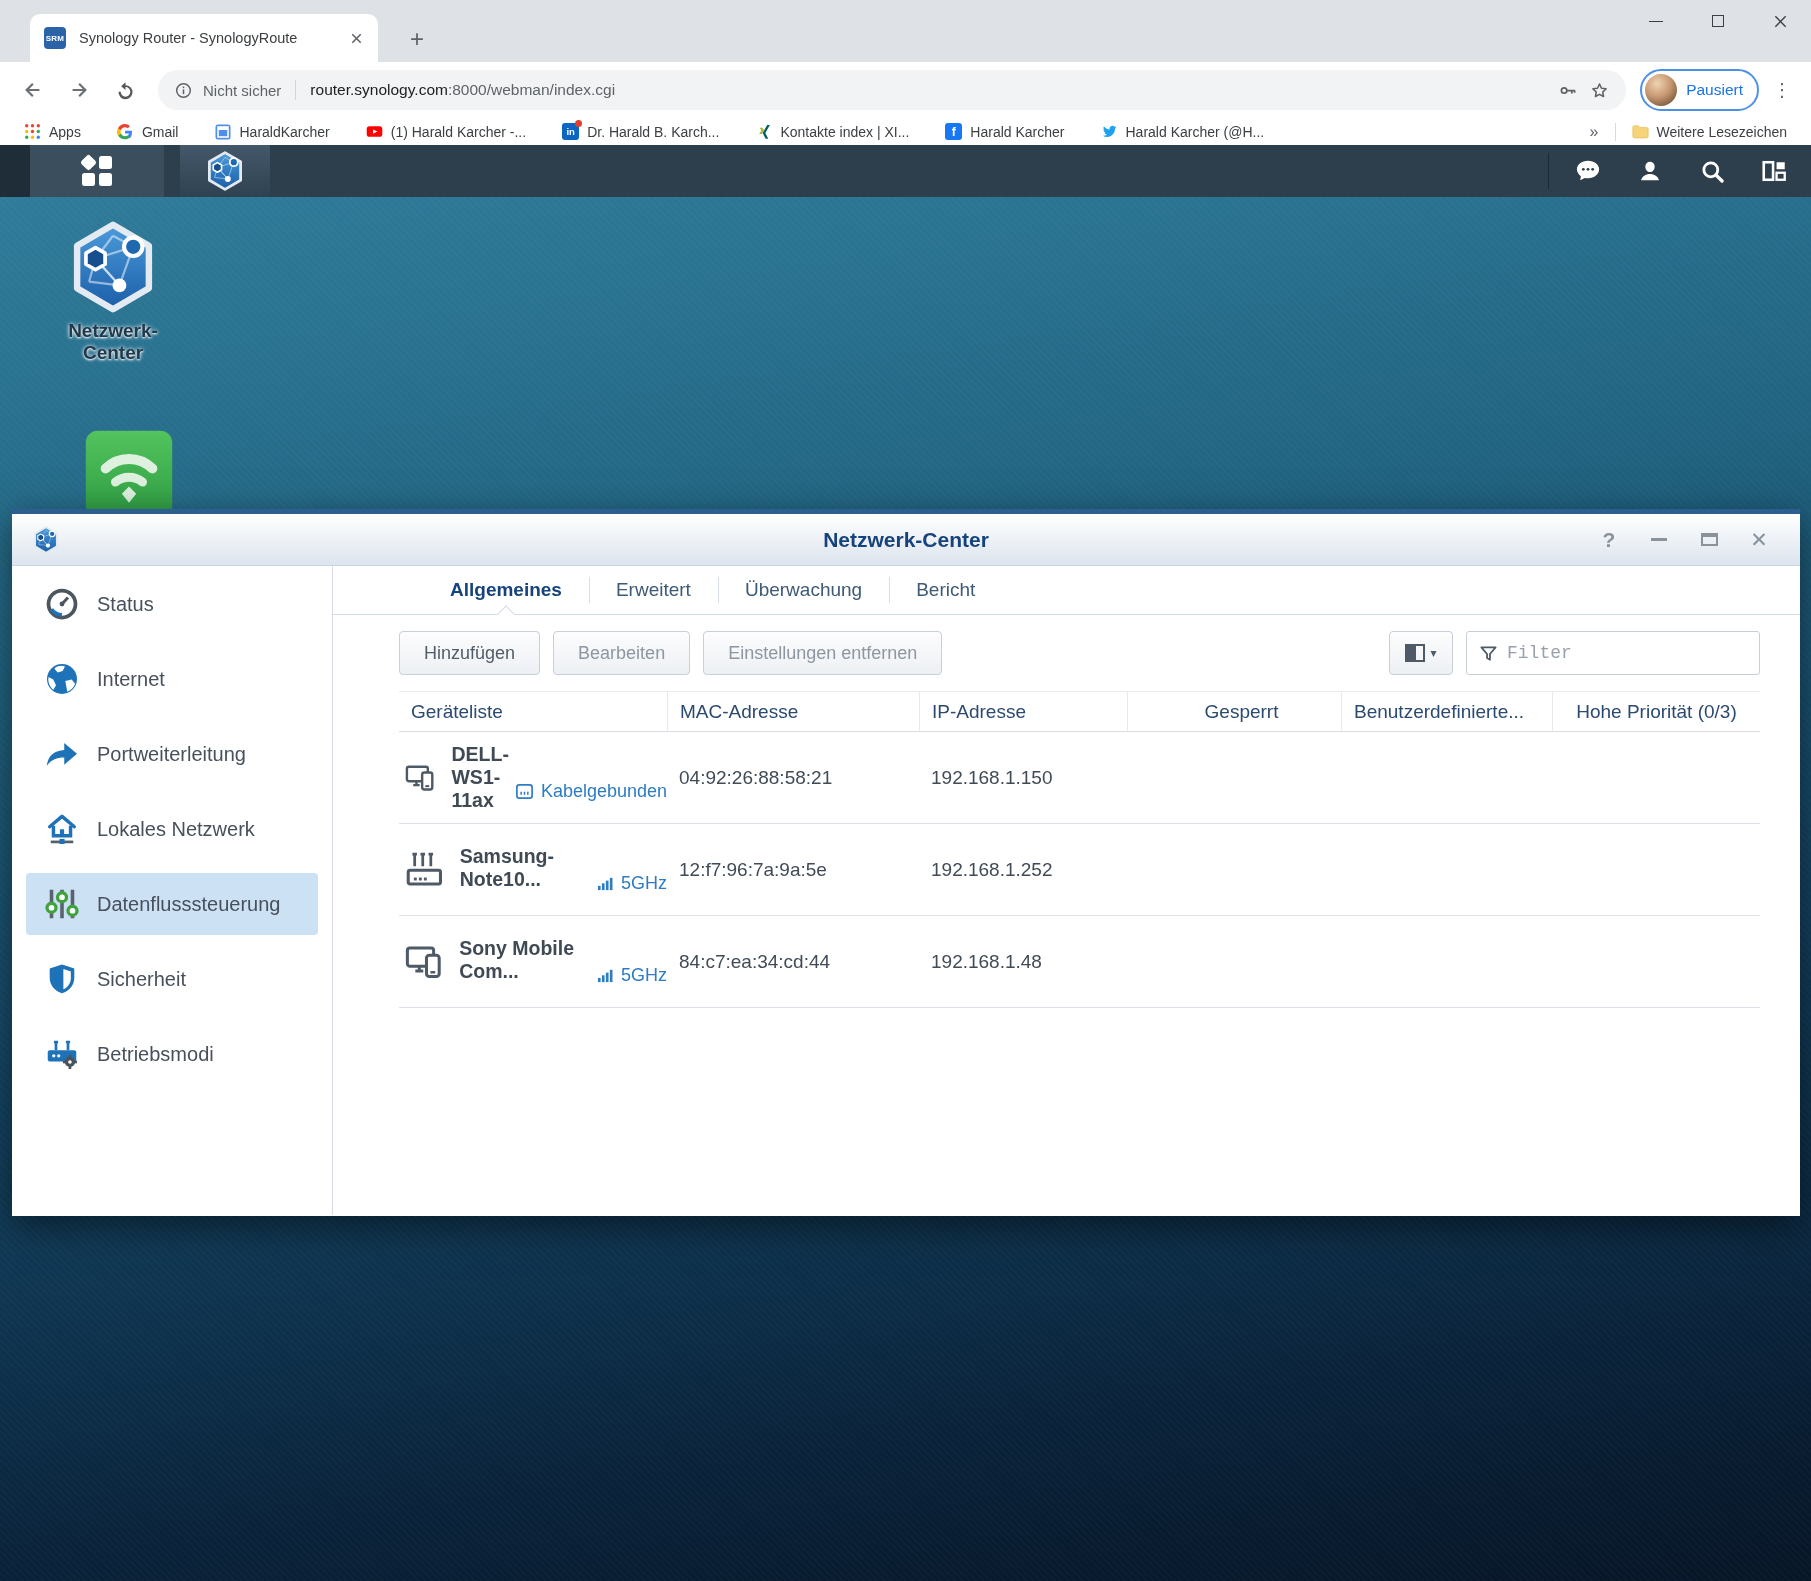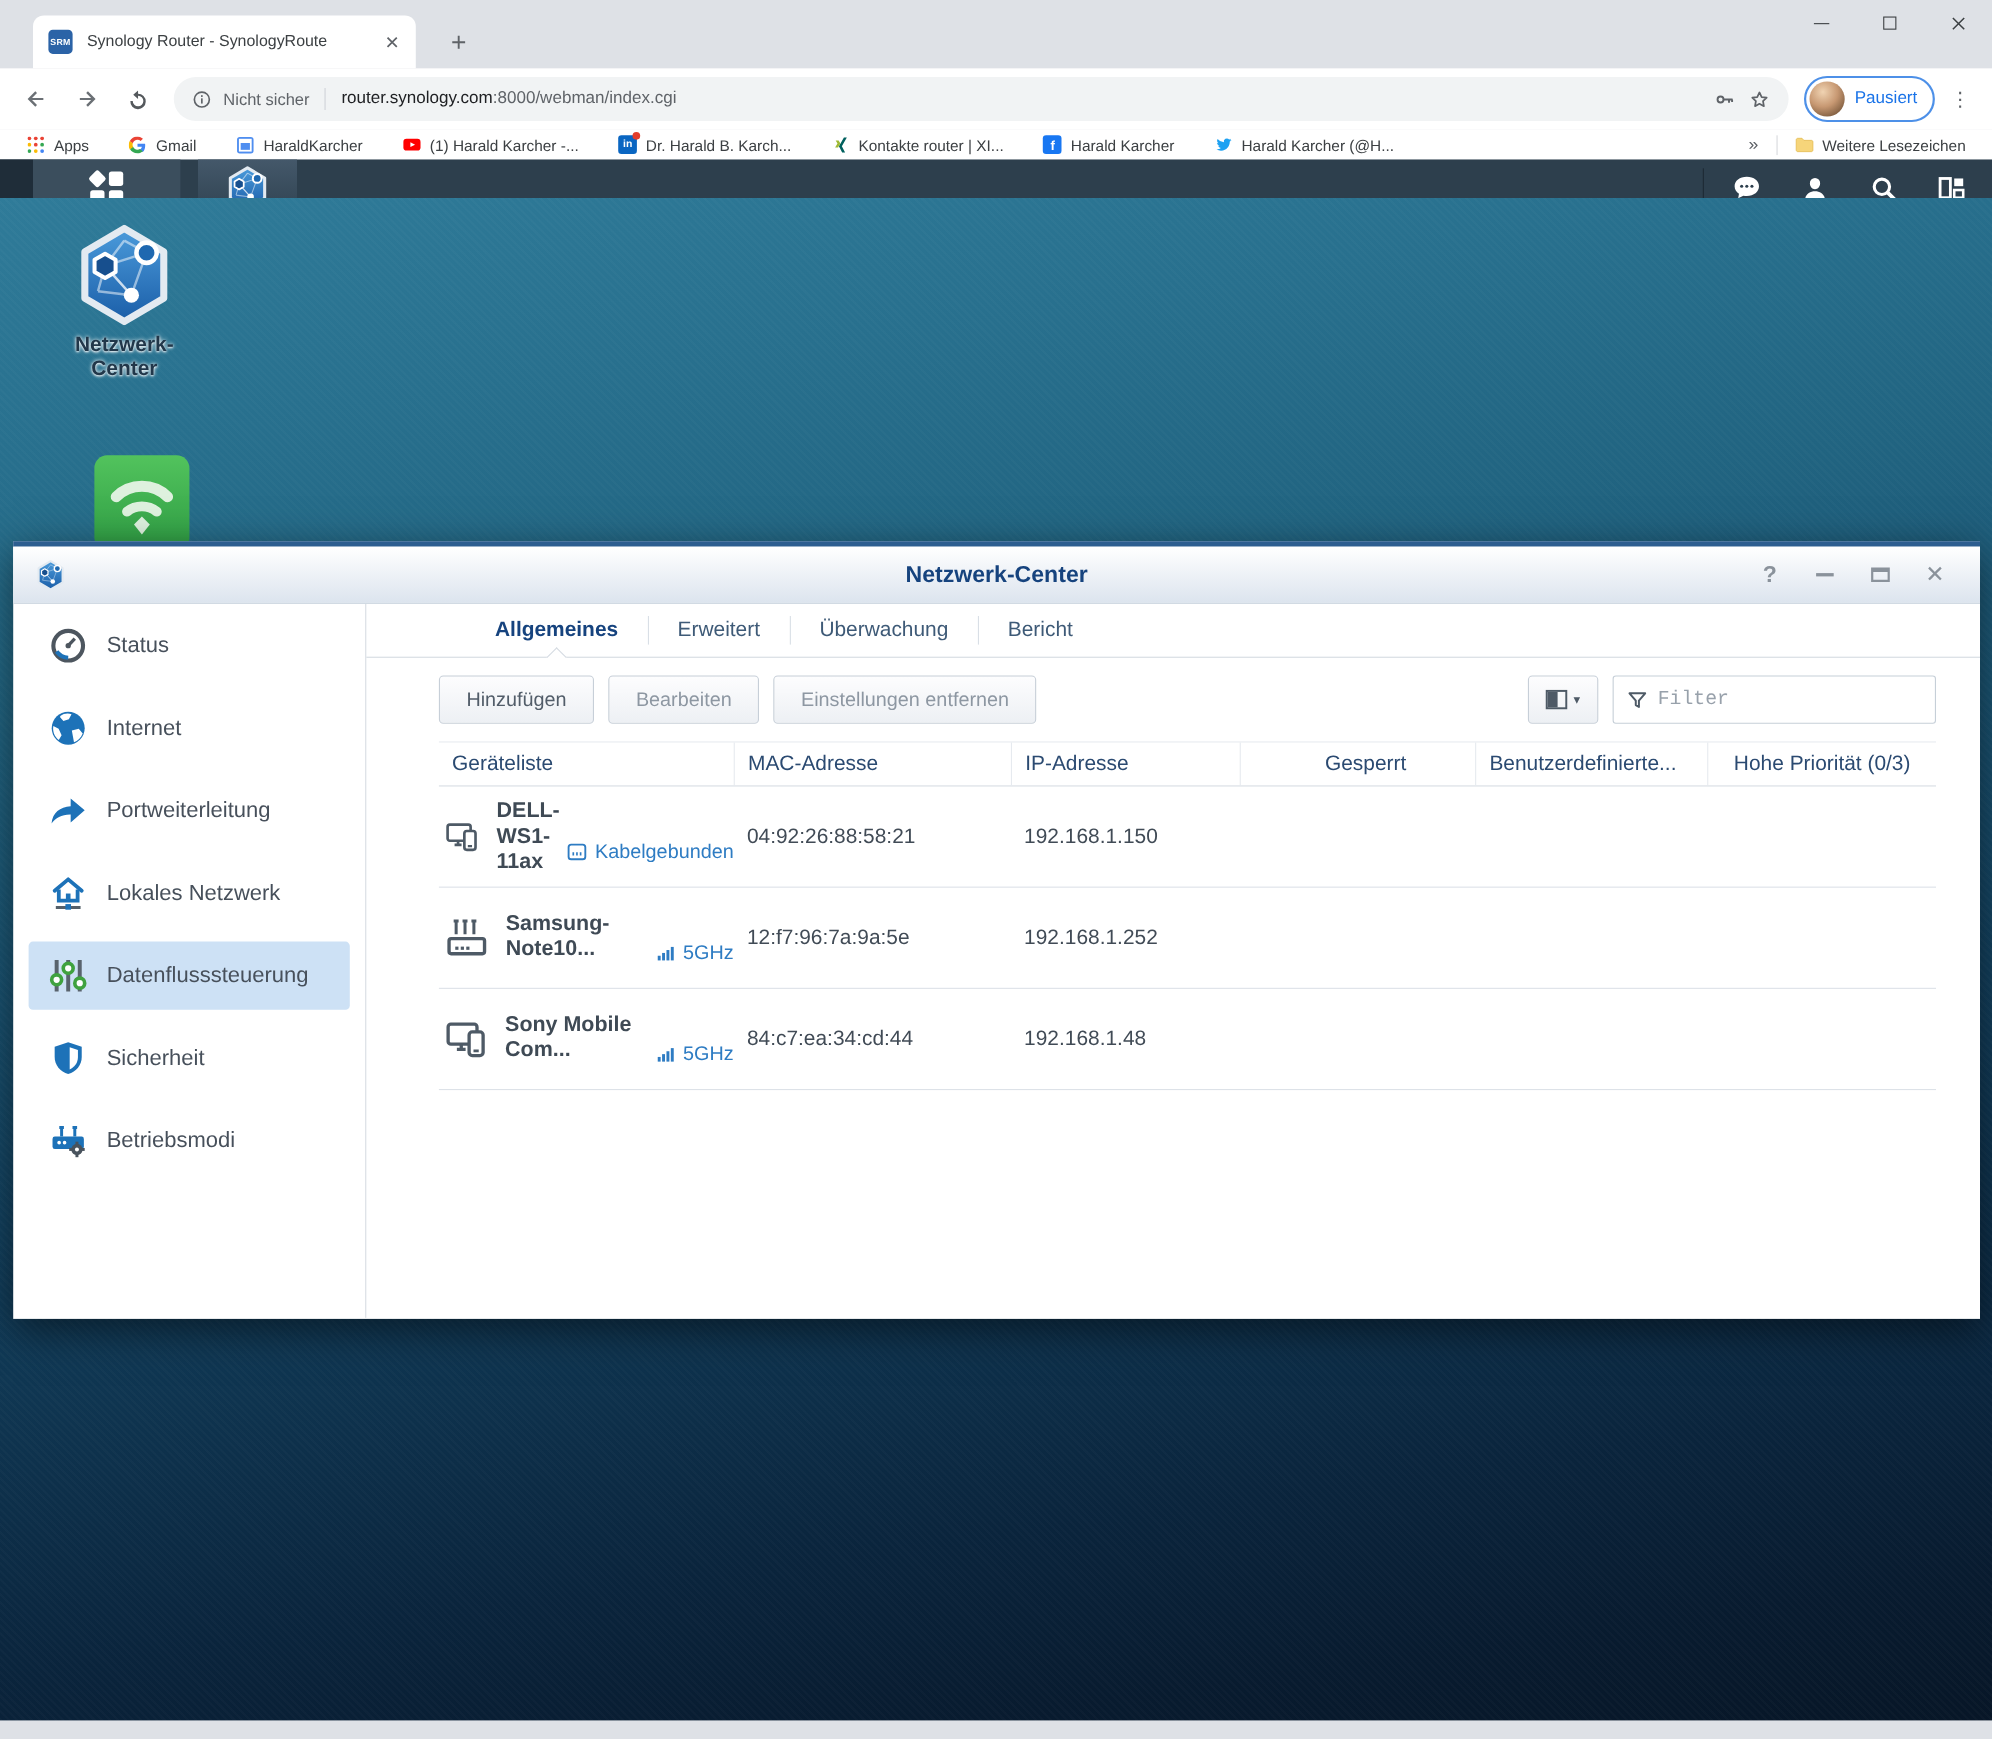--- a/index.html
+++ b/index.html
@@ -57,21 +57,21 @@
   .tb-menu { width:134px; background:#3b4e5d; display:flex; align-items:center; justify-content:center; margin-right:16px; }
   .menu-tiles { width:30px; height:30px; display:grid; grid-template-columns:13px 13px; grid-template-rows:13px 13px; gap:4px; }
   .menu-tiles b { background:#fff; border-radius:2.5px; }
   .menu-tiles b:first-child { transform:rotate(45deg) scale(.92); }
   .tb-app { width:90px; background:linear-gradient(#44586a,#32465566); display:flex; align-items:center; justify-content:center; }
   .tb-right { margin-left:auto; display:flex; align-items:center; padding-right:6px; }
   .tb-vdiv { width:1px; height:36px; background:#1d2a35; margin-right:8px; }
   .tb-ic { width:62px; height:52px; display:flex; align-items:center; justify-content:center; }
 
   
-  .desktop { position:absolute; top:180px; left:0; width:1811px; height:1384px;
+  .desktop { position:absolute; top:197px; left:0; width:1811px; height:1384px;
      background:
        repeating-linear-gradient(45deg, rgba(255,255,255,.018) 0 2px, rgba(0,0,0,0) 2px 5px),
        linear-gradient(172deg,#2f7b99 0%, #28708e 14%, #216481 28%, #1a5472 42%, #134260 56%, #0e324d 70%, #0a243c 82%, #081b2f 92%, #071627 100%); }
   .desk-icon { position:absolute; width:130px; text-align:center; }
   .desk-icon .dlabel { margin-top:7px; font-size:19px; font-weight:bold; color:#21374a;
                        text-shadow:0 0 4px #fff, 0 1px 2px rgba(255,255,255,.9); }
   #dicon-network { left:48px; top:24px; }
   #dicon-wifi { left:84px; top:232px; width:90px; }
 
   
@@ -298,21 +298,21 @@
         </span>
       <span>Dr. Harald B. Karch...</span>
     </div>
     <div class="bm">
       <span class="bm-ic">
         <svg width="16" height="16" viewBox="0 0 24 24">
           <path fill="#00605e" d="M16.8 1.5 10 13.4 14.4 22h4l-4.4-8.6L20.8 1.5z"></path>
           <path fill="#9fb935" d="M5.6 5.5 8 9.8 4.8 15h4L12 9.8 9.6 5.5z"></path>
         </svg>
       </span>
-      <span>Kontakte router | XI...</span>
+      <span>Kontakte index | XI...</span>
     </div>
     <div class="bm">
       <span class="bm-ic ic-fb">
           <span>f</span>
         </span>
       <span>Harald Karcher</span>
     </div>
     <div class="bm">
       <span class="bm-ic">
         <svg width="17" height="17" viewBox="0 0 24 24">

